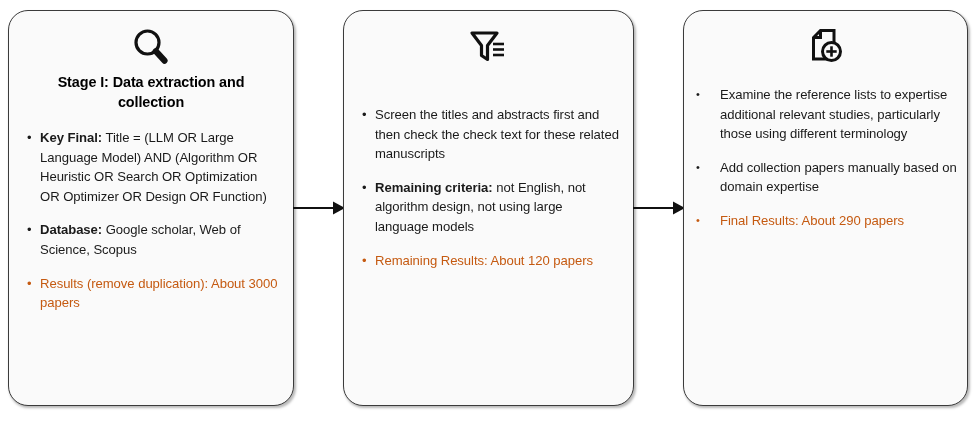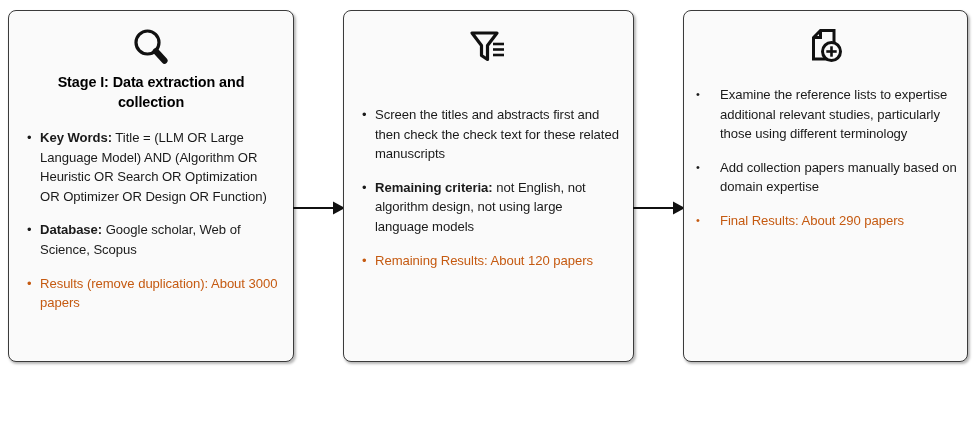--- a/index.html
+++ b/index.html
@@ -18,24 +18,24 @@
   .flow {
     position: relative;
     width: 976px;
     height: 421px;
   }
 
   
   .stage-card {
     position: absolute;
     top: 10px;
-    height: 352px;
+    height: 396px;
     background: #fafafa;
     border: 1.6px solid #3b3b3b;
-    border-radius: 8px;
+    border-radius: 20px;
     box-sizing: border-box;
     box-shadow: 1.5px 2px 2.5px rgba(0,0,0,0.28);
     display: flex;
     flex-direction: column;
     align-items: center;
   }
 
   #card-1 { left: 8px;   width: 286px; }
   #card-2 { left: 343px; width: 291px; }
   #card-3 { left: 683px; width: 285px; }
@@ -122,21 +122,21 @@
       <svg width="44" height="44" viewBox="0 0 44 44">
         <circle cx="18.5" cy="17.5" r="11.5" fill="none" stroke="#111" stroke-width="3.2"></circle>
         <line x1="26.8" y1="26.2" x2="35.5" y2="35.6" stroke="#111" stroke-width="6.2" stroke-linecap="round"></line>
       </svg>
     </div>
     <div class="stage-title">Stage I: Data extraction and collection</div>
     <div class="bullets">
 
       <div class="bullet-item">
         <span class="bullet-dot">•</span>
-        <span class="bullet-text"><b>Key Words:</b><span> Title = (LLM OR Large Language Model) AND (Algorithm OR Heuristic OR Search OR Optimization OR Optimizer OR Design OR Function)</span></span>
+        <span class="bullet-text"><b>Key Final:</b><span> Title = (LLM OR Large Language Model) AND (Algorithm OR Heuristic OR Search OR Optimization OR Optimizer OR Design OR Function)</span></span>
       </div>
 
       <div class="bullet-item">
         <span class="bullet-dot">•</span>
         <span class="bullet-text"><b>Database:</b><span> Google scholar, Web of Science, Scopus</span></span>
       </div>
 
       <div class="bullet-item accent">
         <span class="bullet-dot">•</span>
         <span class="bullet-text">Results (remove duplication): About 3000 papers</span>

